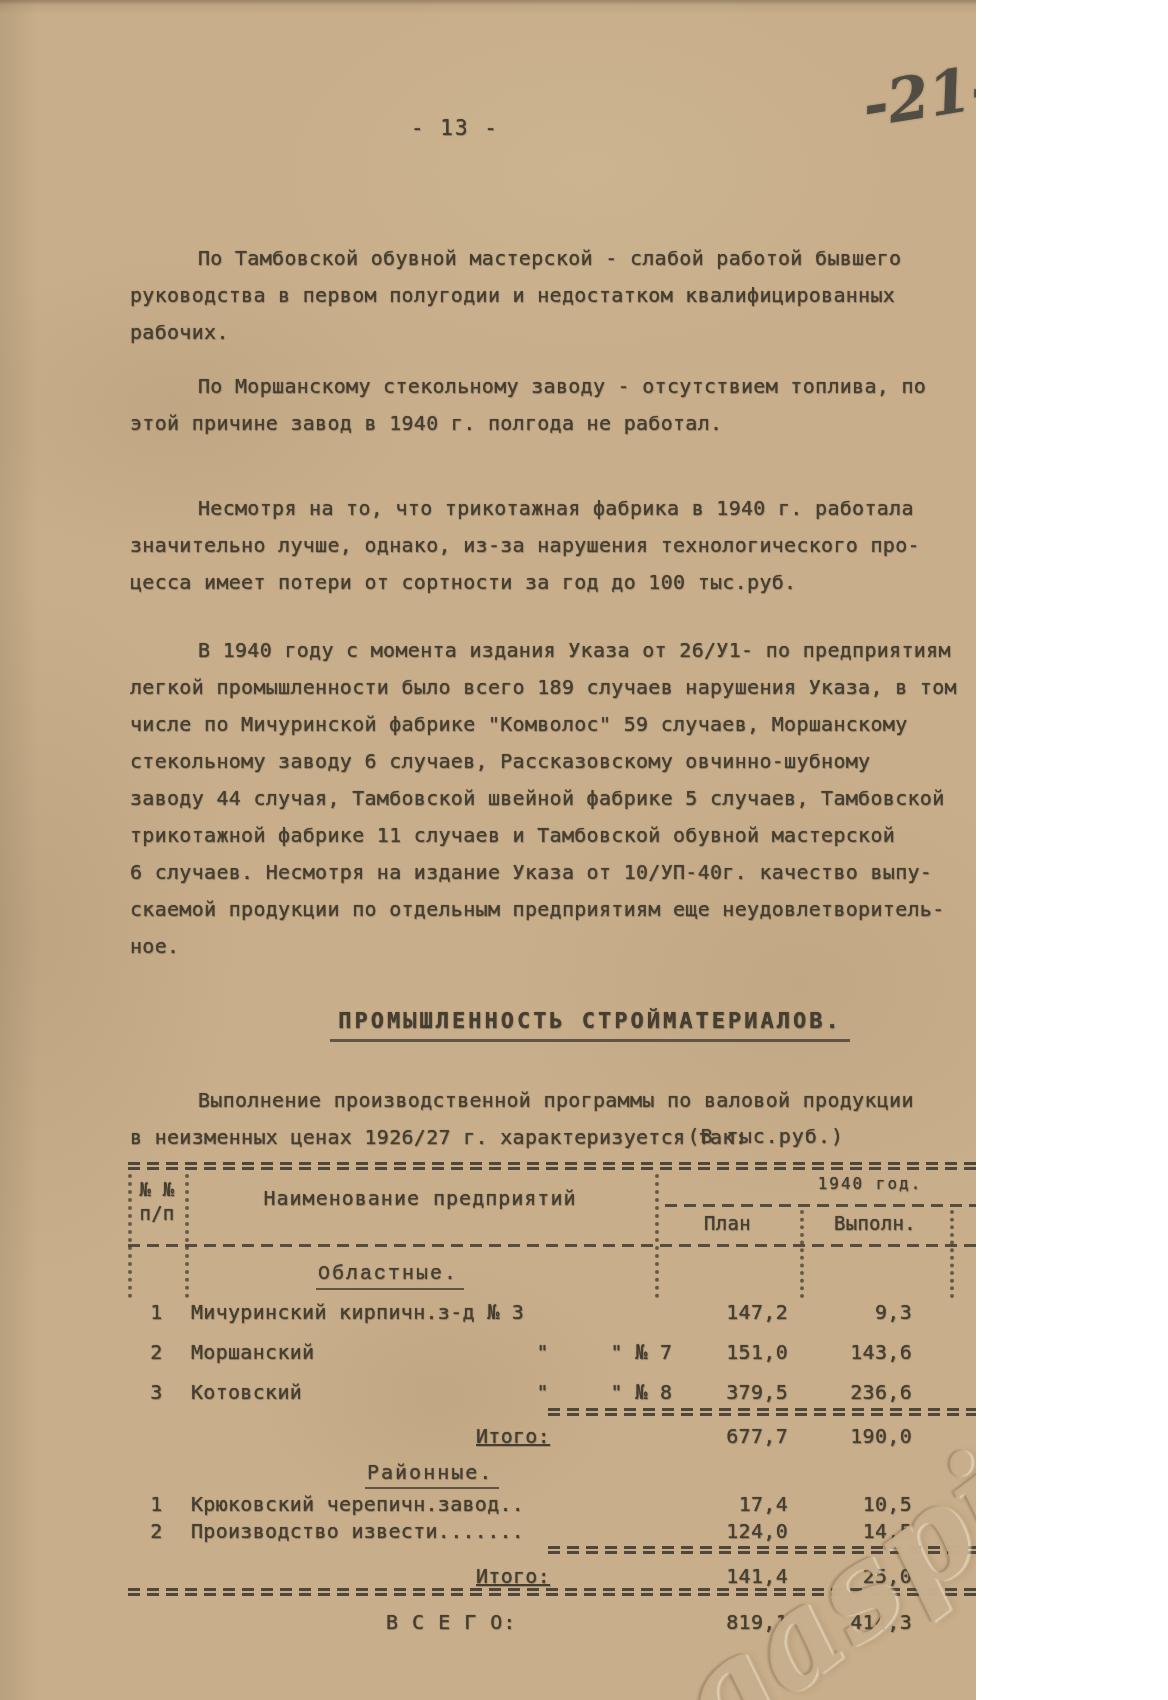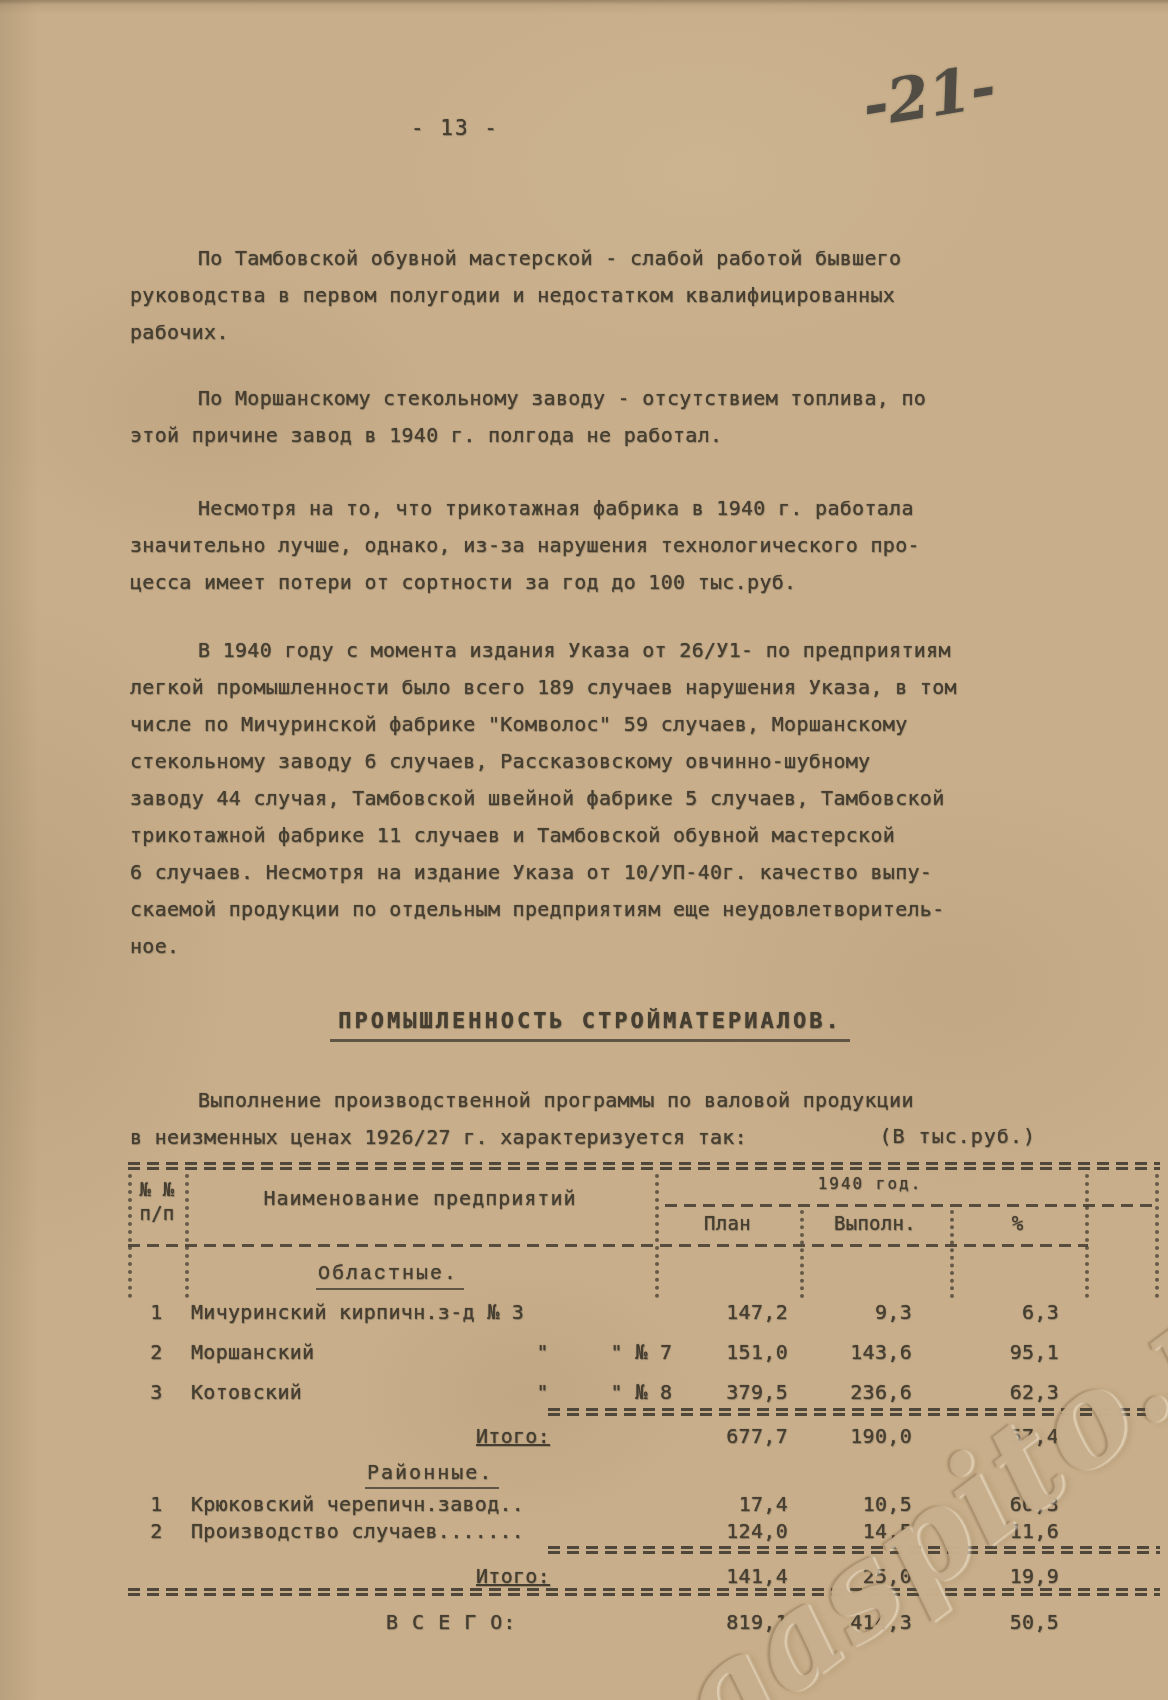--- a/index.html
+++ b/index.html
@@ -1,18 +1,18 @@
 <!DOCTYPE html>
 <html><head>
 <meta charset="utf-8">
 <style>
   html,body{margin:0;padding:0;}
   .page{
     position:relative;
-    width:1168px;height:1700px;
+    width:976px;height:1700px;
     overflow:hidden;
     background:
       radial-gradient(ellipse 340px 220px at 18% 24%, rgba(120,95,60,0.10), transparent 70%),
       radial-gradient(ellipse 420px 320px at 82% 58%, rgba(125,100,65,0.09), transparent 70%),
       radial-gradient(ellipse 260px 190px at 45% 82%, rgba(115,90,58,0.09), transparent 70%),
       radial-gradient(ellipse 500px 300px at 60% 10%, rgba(238,224,192,0.12), transparent 65%),
       radial-gradient(ellipse 300px 500px at 3% 55%, rgba(100,78,48,0.10), transparent 70%),
       linear-gradient(180deg, rgba(70,55,35,0.35) 0px, rgba(70,55,35,0.08) 5px, rgba(70,55,35,0) 14px),
       linear-gradient(90deg, rgba(70,55,35,0.12) 0px, rgba(70,55,35,0) 38px),
       #c8ae8a;
@@ -33,21 +33,21 @@
     font-style:italic;font-size:60px;font-weight:bold;
     color:#514d44;transform:rotate(-9deg);
     text-shadow:0 0 2px rgba(80,76,66,0.55);
   }
   .para{
     position:absolute;left:130px;width:912px;
     font-size:20px;line-height:37px;
     white-space:pre-line;text-indent:68px;
   }
   .p1{top:220px;}
-  .p2{top:360px;}
+  .p2{top:348px;}
   .p3{top:470px;}
   .p4{top:612px;}
   .p5{top:1062px;}
   .heading{
     position:absolute;left:130px;top:1008px;width:920px;text-align:center;
   }
   .heading span{
     display:inline-block;font-size:22px;font-weight:bold;letter-spacing:3px;
     padding:0 8px 6px 8px;
     border-bottom:3px solid rgba(62,56,46,0.75);
@@ -193,21 +193,21 @@
 
     <div class="trow tw" style="top:330px;">
       <div class="cell-num">1</div>
       <div class="cell-name">Крюковский черепичн.завод..</div>
       <div class="cell-plan">17,4</div>
       <div class="cell-done">10,5</div>
       <div class="cell-pct">60,3</div>
     </div>
     <div class="trow tw" style="top:357px;">
       <div class="cell-num">2</div>
-      <div class="cell-name">Производство случаев.......</div>
+      <div class="cell-name">Производство извести.......</div>
       <div class="cell-plan">124,0</div>
       <div class="cell-done">14,5</div>
       <div class="cell-pct">11,6</div>
     </div>
 
     <div class="dline" style="left:420px;top:384px;width:612px;"></div>
 
     <div class="trow tw" style="top:402px;">
       <div class="cell-num"></div>
       <div class="cell-name"><span class="lbl-itogo">Итого:</span></div>

